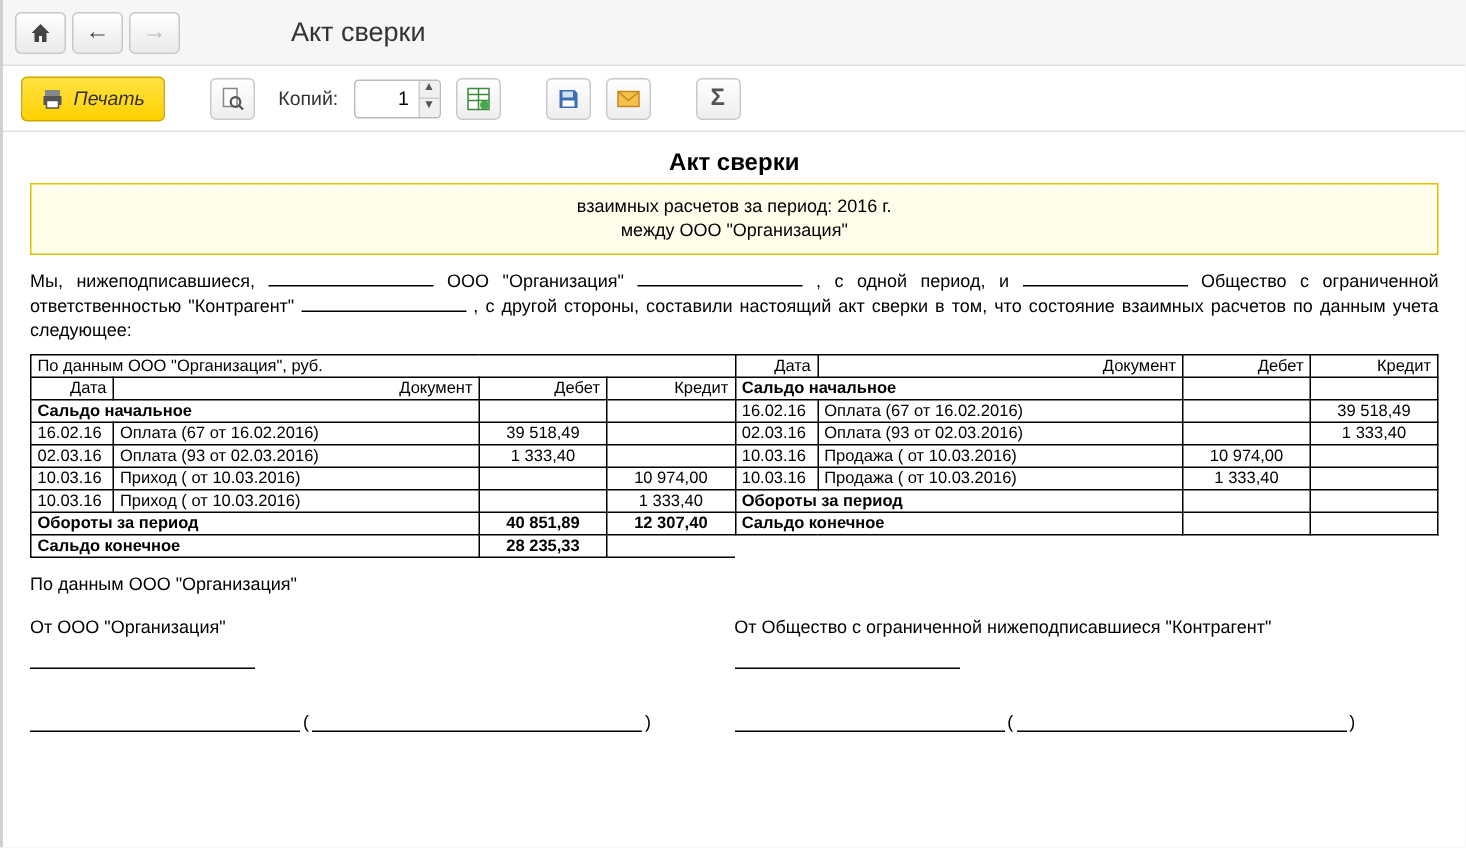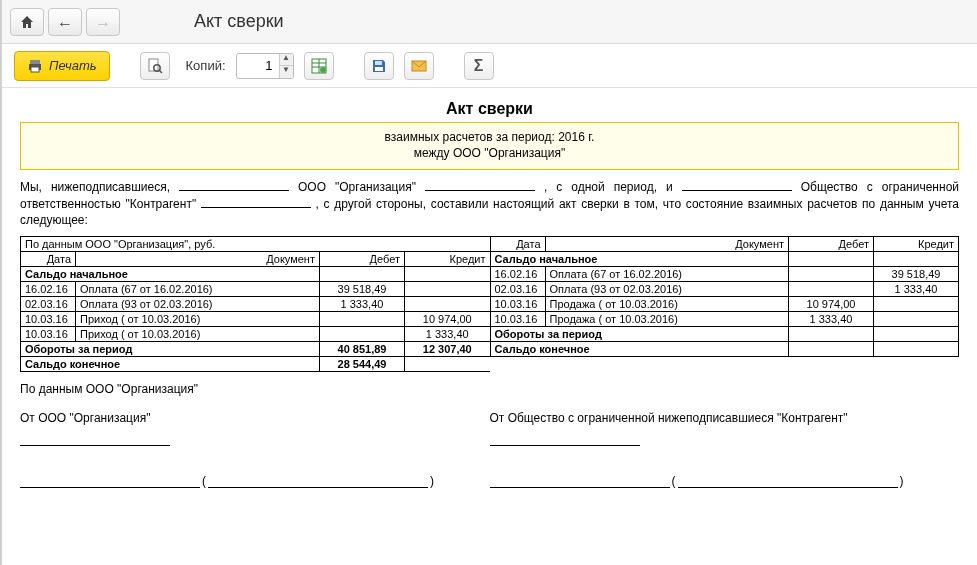--- a/index.html
+++ b/index.html
@@ -310,21 +310,21 @@
                 <td class="num"></td>
                 <td class="num">1 333,40</td>
               </tr>
           <tr class="bold">
                 <td colspan="2">Обороты за период</td>
                 <td class="num">40 851,89</td>
                 <td class="num">12 307,40</td>
               </tr>
           <tr class="bold">
                 <td colspan="2">Сальдо конечное</td>
-                <td class="num">28 544,49</td>
+                <td class="num">28 235,33</td>
                 <td class="num"></td>
               </tr>
         </tbody>
           </table>
       </div>
       <div>
         <table class="data">
           <colgroup>
               <col style="width:55px">
               <col>

